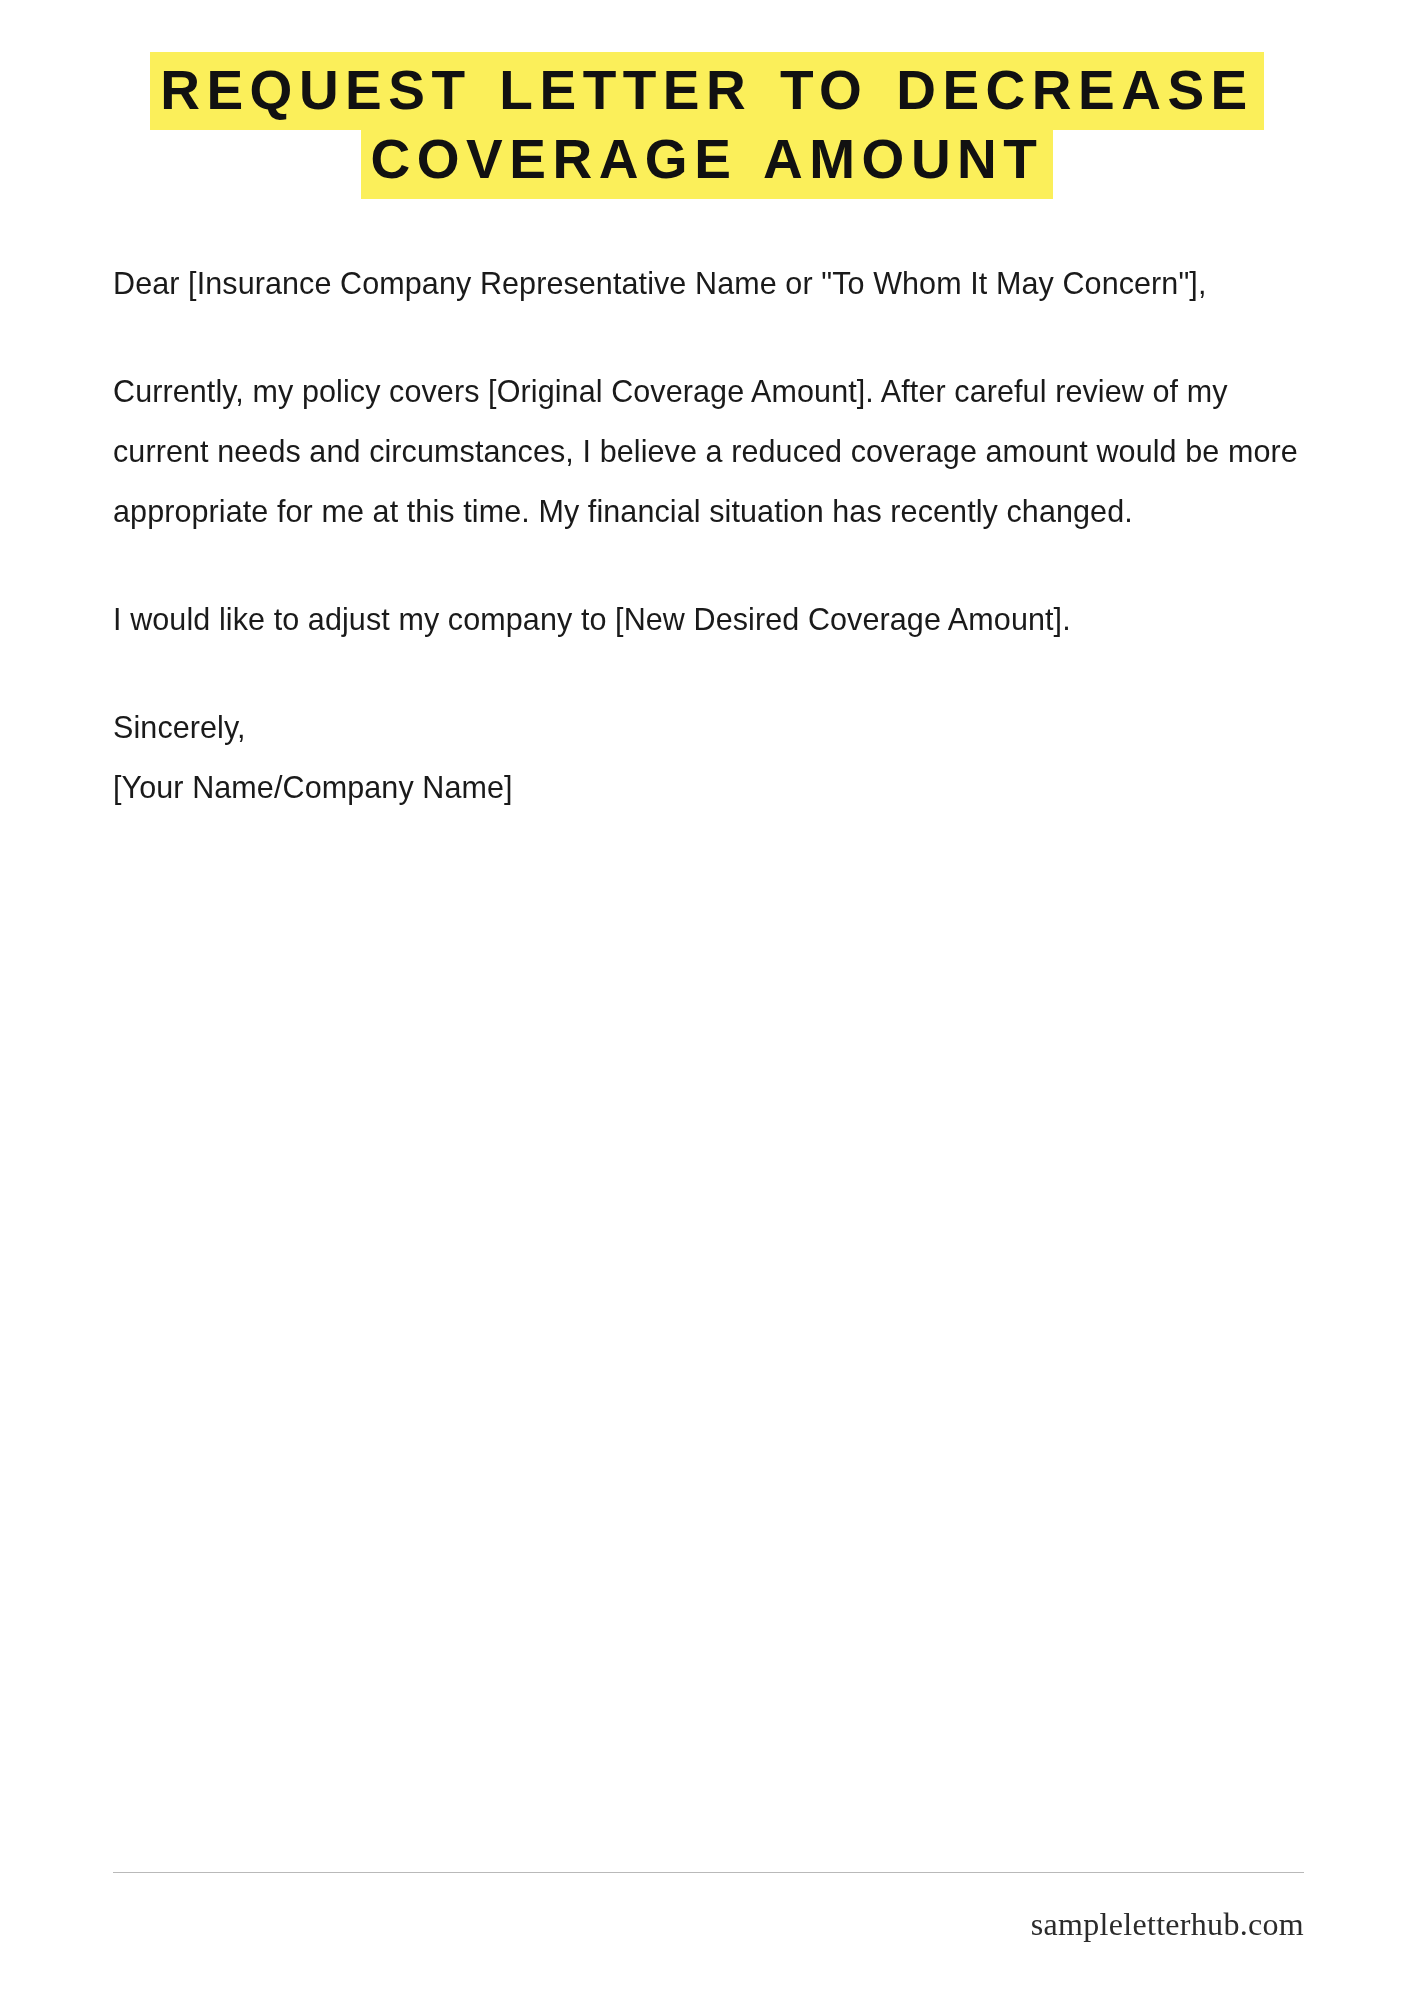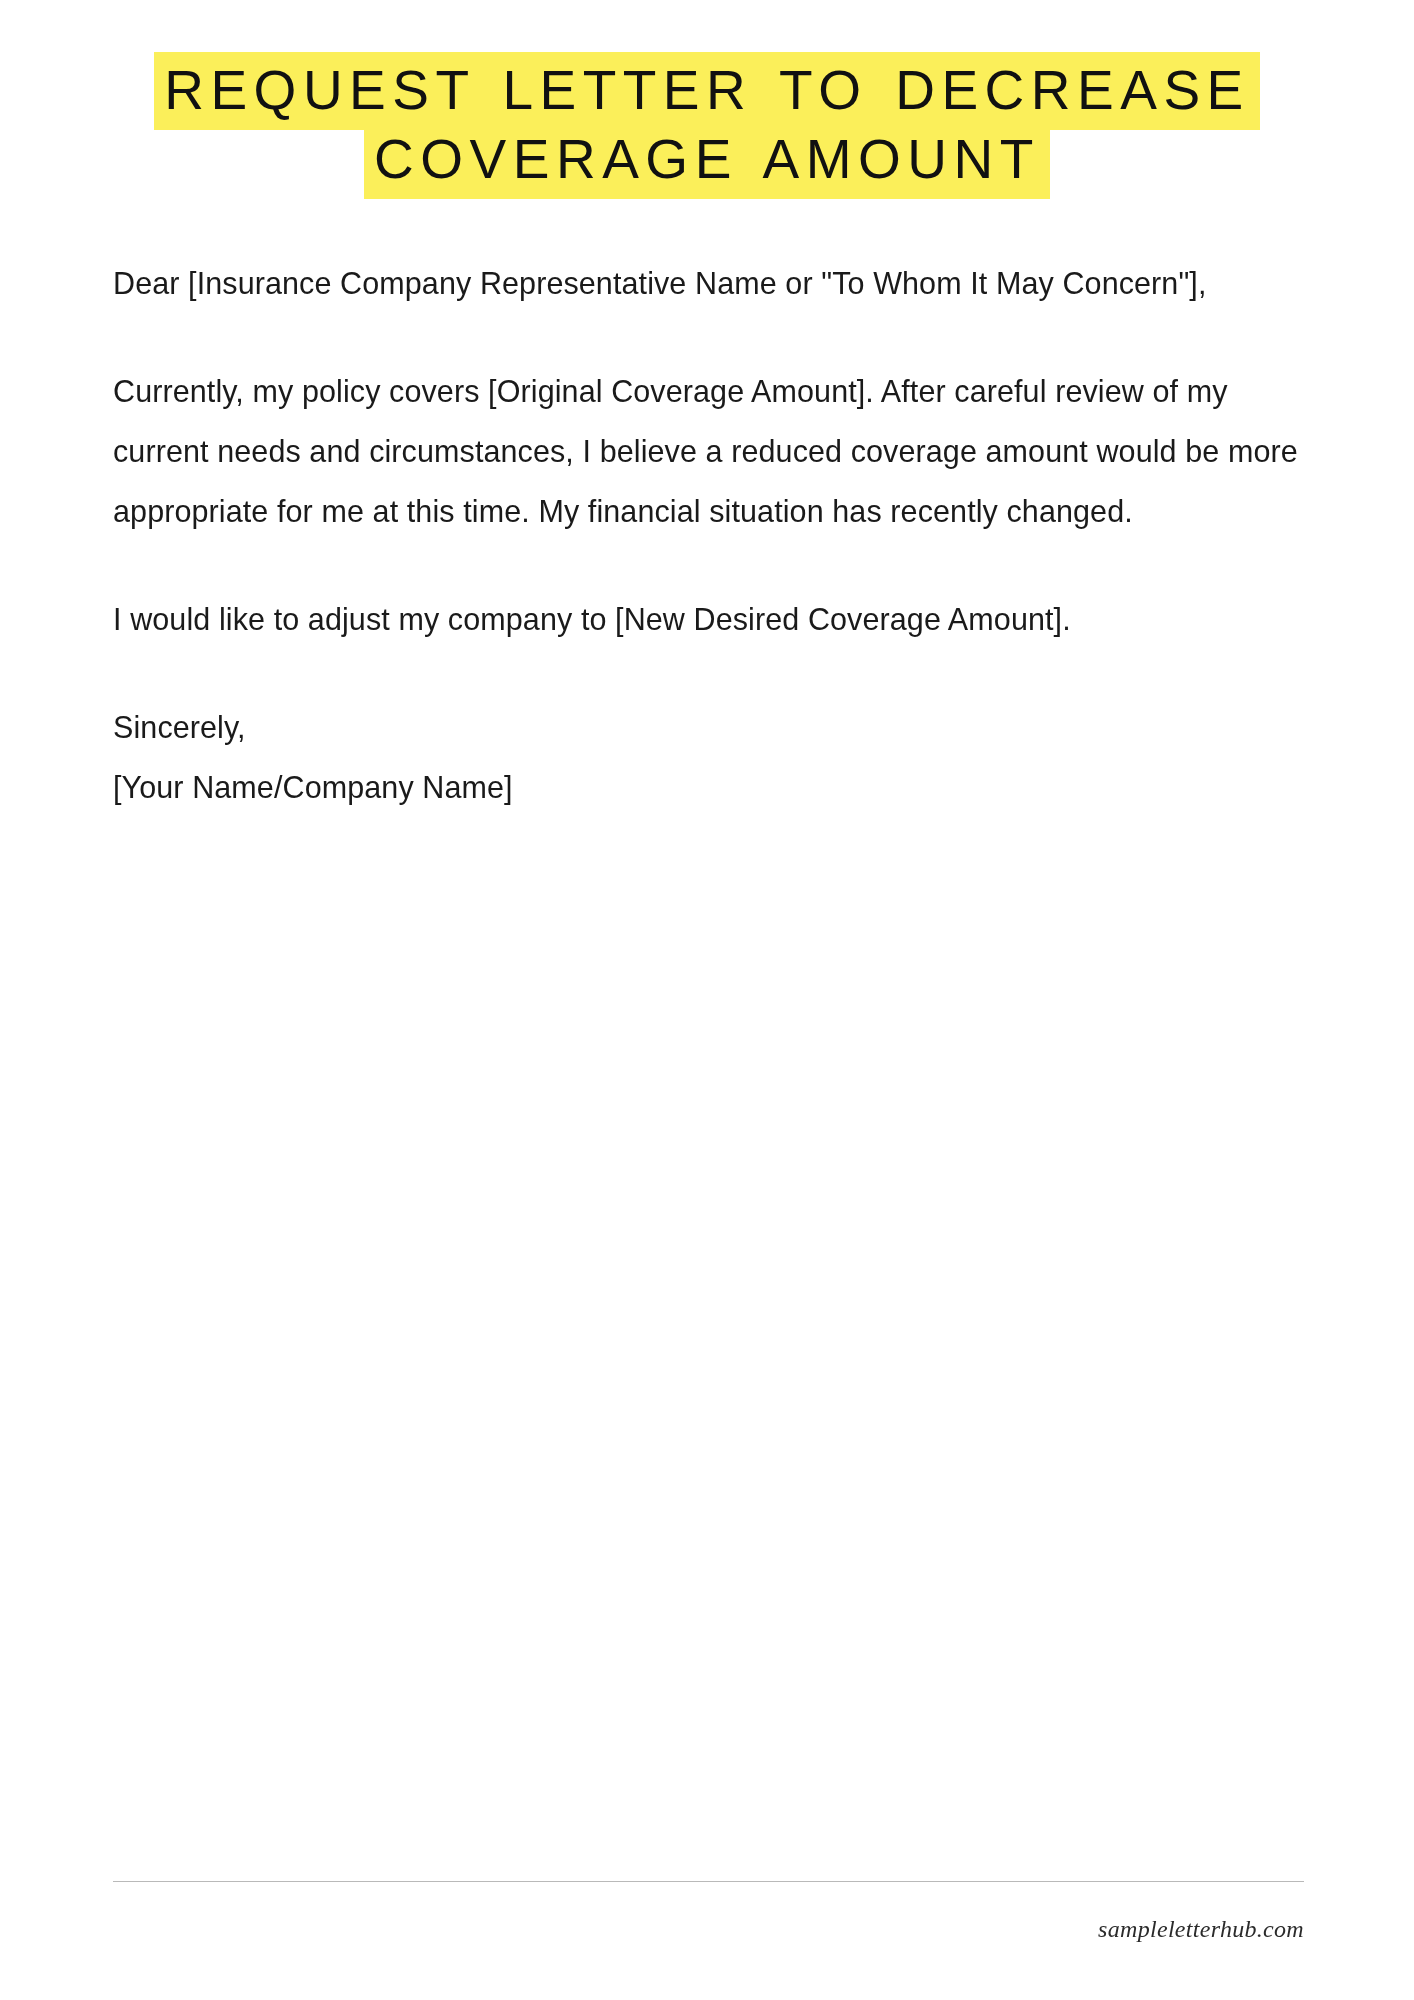--- a/index.html
+++ b/index.html
@@ -30,21 +30,21 @@
   .title-block {
     padding-top: 56px;
     padding-left: 110px;
     padding-right: 110px;
     text-align: center;
   }
 
   .doc-title {
     margin: 0;
     font-family: "Liberation Sans", sans-serif;
-    font-weight: 400;
+    font-weight: 700;
     font-size: 55px;
     line-height: 1.26;
     letter-spacing: 6.5px;
     text-transform: uppercase;
     color: #111111;
     word-spacing: 6px;
   }
 
   .doc-title .hl {
     background-color: #FBEF5A;
@@ -88,25 +88,24 @@
   .footer-rule {
     width: 100%;
     height: 1px;
     background: #b9b9b9;
     margin-bottom: 34px;
   }
 
   .footer-site {
     text-align: right;
     font-family: "Liberation Serif", serif;
-    font-size: 24px;
+    font-size: 32px;
     letter-spacing: 0.3px;
     color: #2b2b2b;
     line-height: 1.1;
-    font-style: italic;
   }
 </style>
 </head>
 <body>
 
 <div class="page">
 
   <div class="title-block">
     <h1 class="doc-title"><span class="hl">Request Letter To Decrease</span><br><span class="hl">Coverage Amount</span></h1>
   </div>

